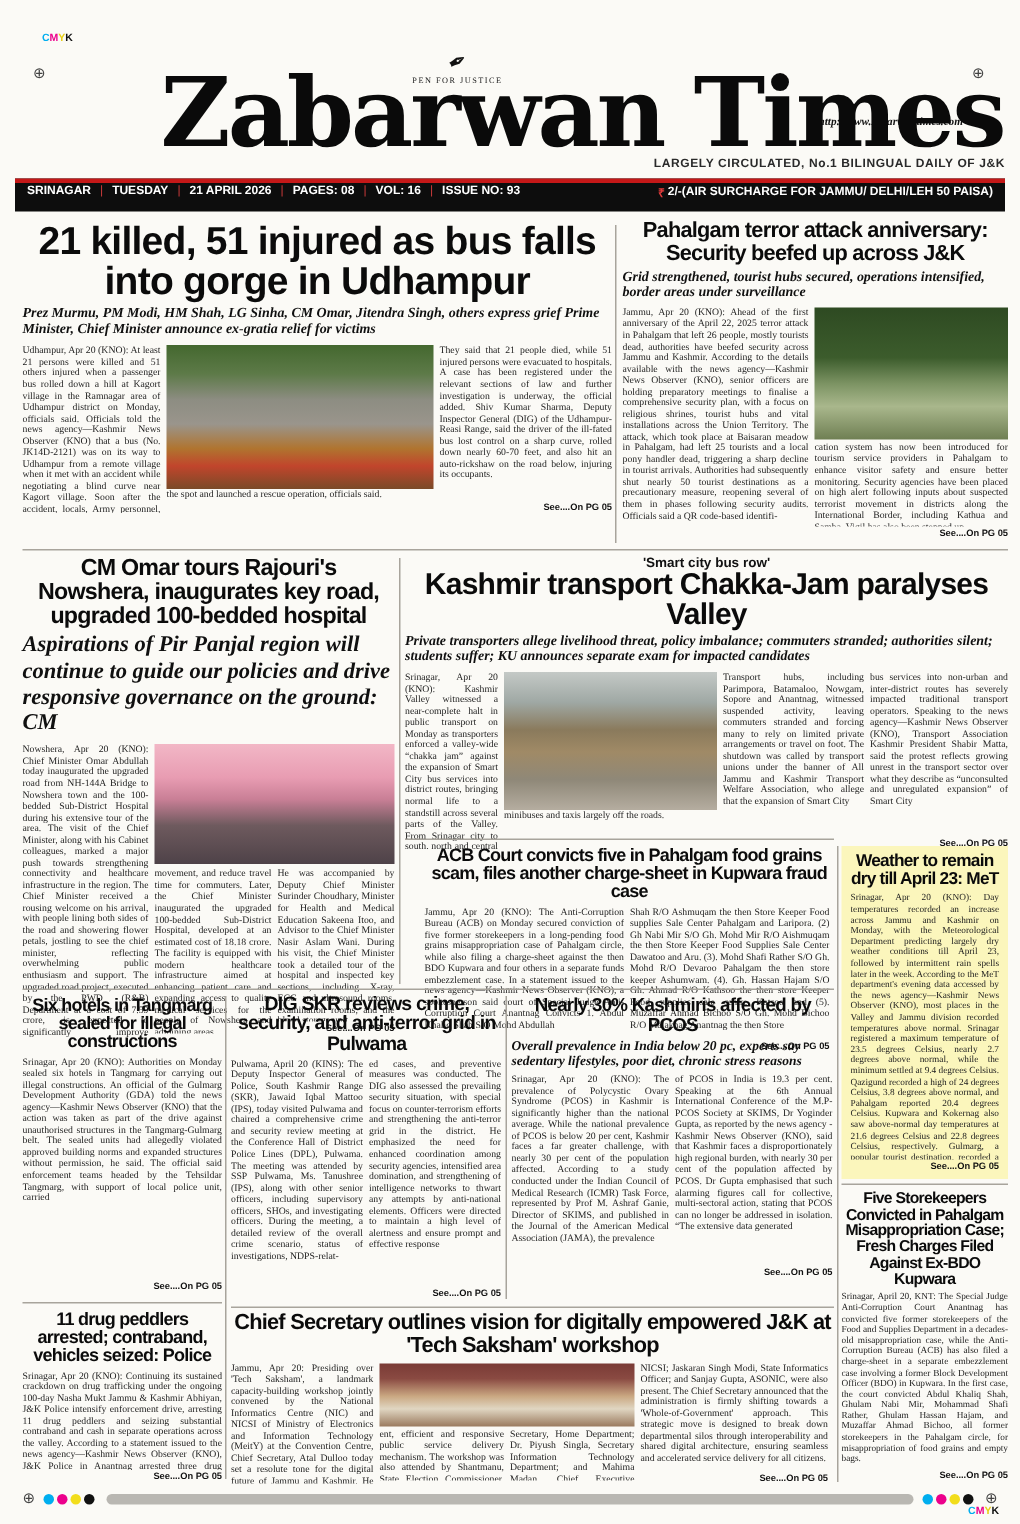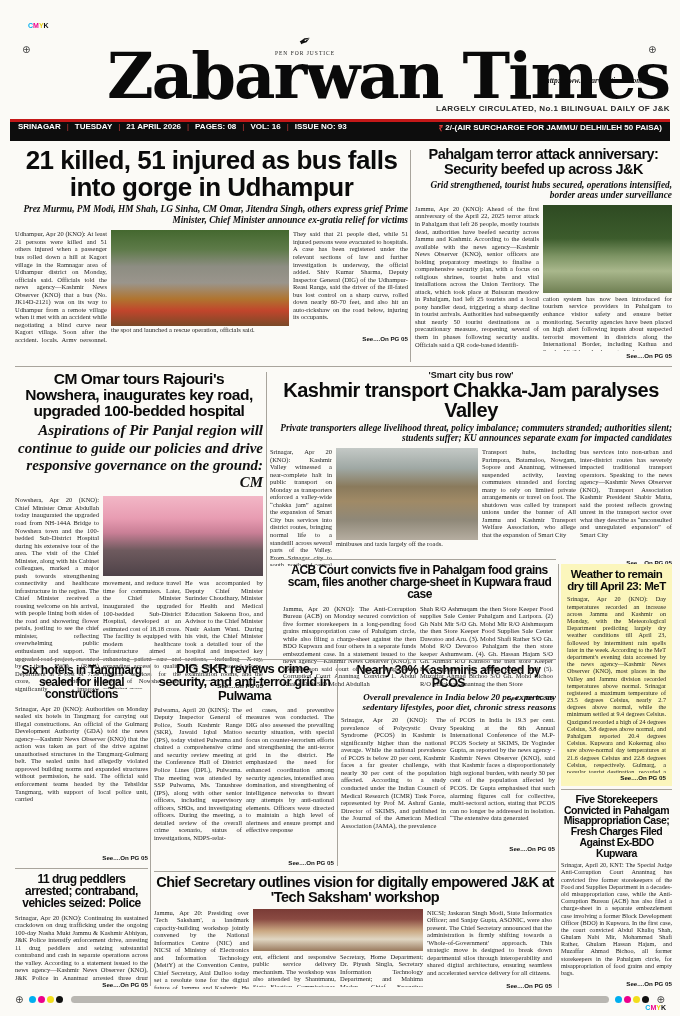--- a/index.html
+++ b/index.html
@@ -1,20 +1,20 @@
 <!DOCTYPE html>
 <html><head>
 <meta charset="utf-8">
 <style>
   html,body{margin:0;padding:0;}
   body{width:680px;height:1016px;background:#e8e6e0;font-family:"Liberation Serif",serif;}
   .page{position:relative;width:680px;height:1016px;background:#fbfaf6;overflow:hidden;}
   .abs{position:absolute;}
   .headline{font-family:"Liberation Sans",sans-serif;font-weight:bold;color:#0b0b0b;text-align:center;letter-spacing:-0.5px;line-height:1.02;}
-  .sub{font-family:"Liberation Serif",serif;font-style:italic;font-weight:bold;text-align:right;color:#101010;line-height:1.15;}
+  .sub{font-family:"Liberation Serif",serif;font-style:italic;font-weight:bold;text-align:left;color:#101010;line-height:1.15;}
   .body-text{font-family:"Liberation Serif",serif;font-size:6.5px;line-height:1.16;text-align:justify;color:#1c1c1c;overflow:hidden;}
   .see{display:block;font-family:"Liberation Sans",sans-serif;font-size:6.2px;font-weight:bold;text-align:right;color:#111;margin-top:1px;}
   .caption{font-family:"Liberation Serif",serif;font-size:6.5px;color:#1c1c1c;line-height:1.15;}
   .vrule{position:absolute;width:1px;background:#a8a49c;}
   .hrule{position:absolute;height:1px;background:#a8a49c;}
   .photo{width:100%;border:0;}
   .row{display:flex;gap:4px;align-items:flex-start;}
   .kicker{font-family:"Liberation Sans",sans-serif;font-weight:bold;text-align:center;color:#111;}
   .masthead-title{font-family:"DejaVu Serif",serif;font-weight:bold;color:#0a0a0a;text-align:center;letter-spacing:-2px;line-height:0.95;}
   .infobar{display:flex;justify-content:space-between;align-items:flex-start;background:#0d0d0d;border-top:3px solid #c41818;color:#fff;

